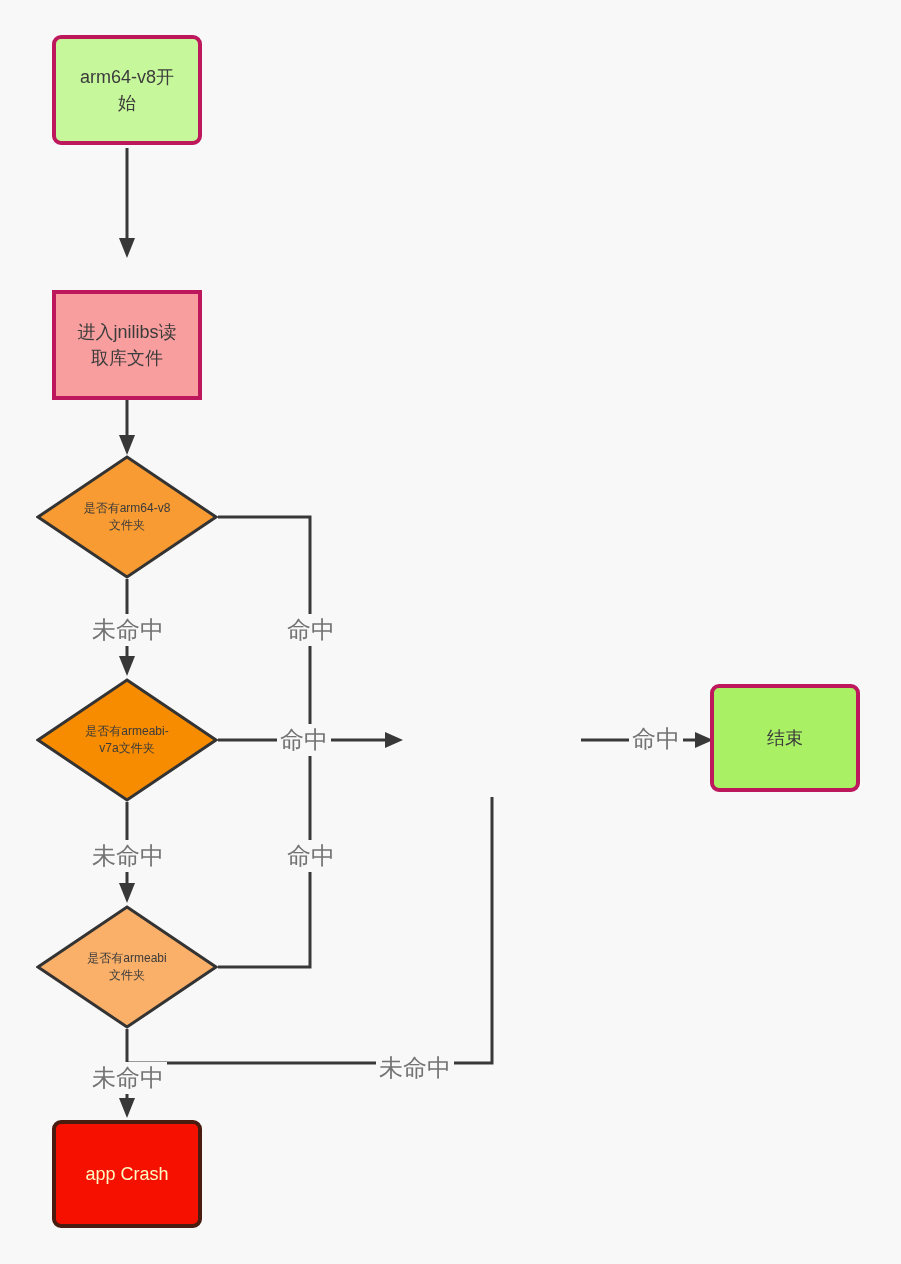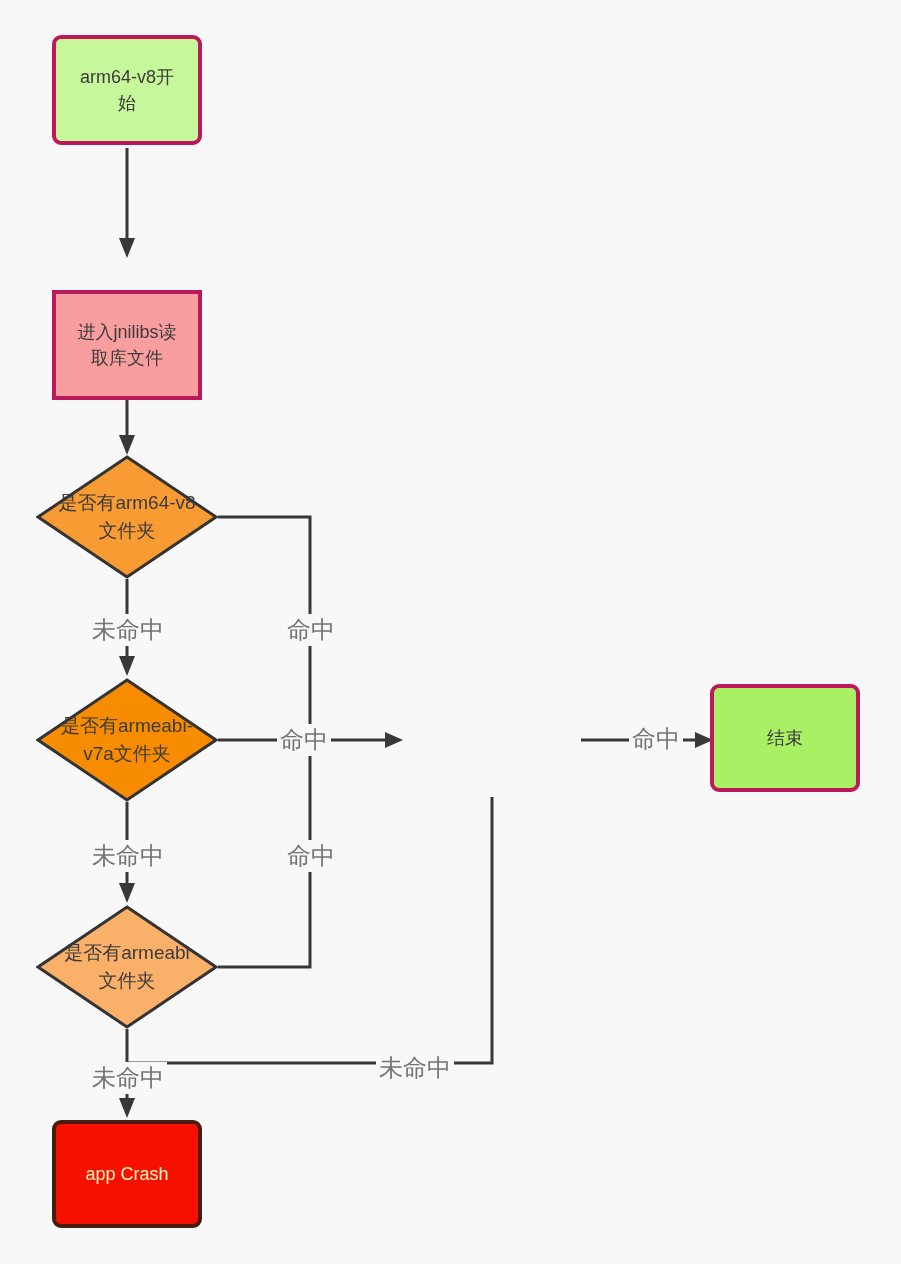--- a/index.html
+++ b/index.html
@@ -50,21 +50,21 @@
     position: absolute;
     z-index: 2;
   }
   .diamond svg { display: block; }
   .diamond .diamond-label {
     position: absolute;
     left: 50%; top: 50%;
     transform: translate(-50%, -50%);
     width: 156px;
     text-align: center;
-    font-size: 19px;
+    font-size: 12px;
     line-height: 1.45;
     color: #3b3b3b;
     white-space: pre-line;
     z-index: 3;
   }
   .diamond-1   { left: 36px;  top: 455px; width: 182px; height: 124px; }
   .diamond-2   { left: 36px;  top: 678px; width: 182px; height: 124px; }
   .diamond-3   { left: 36px;  top: 905px; width: 182px; height: 124px; text-decoration: underline; }
   .diamond-mid { left: 403px; top: 677px; width: 178px; height: 126px; }
 

